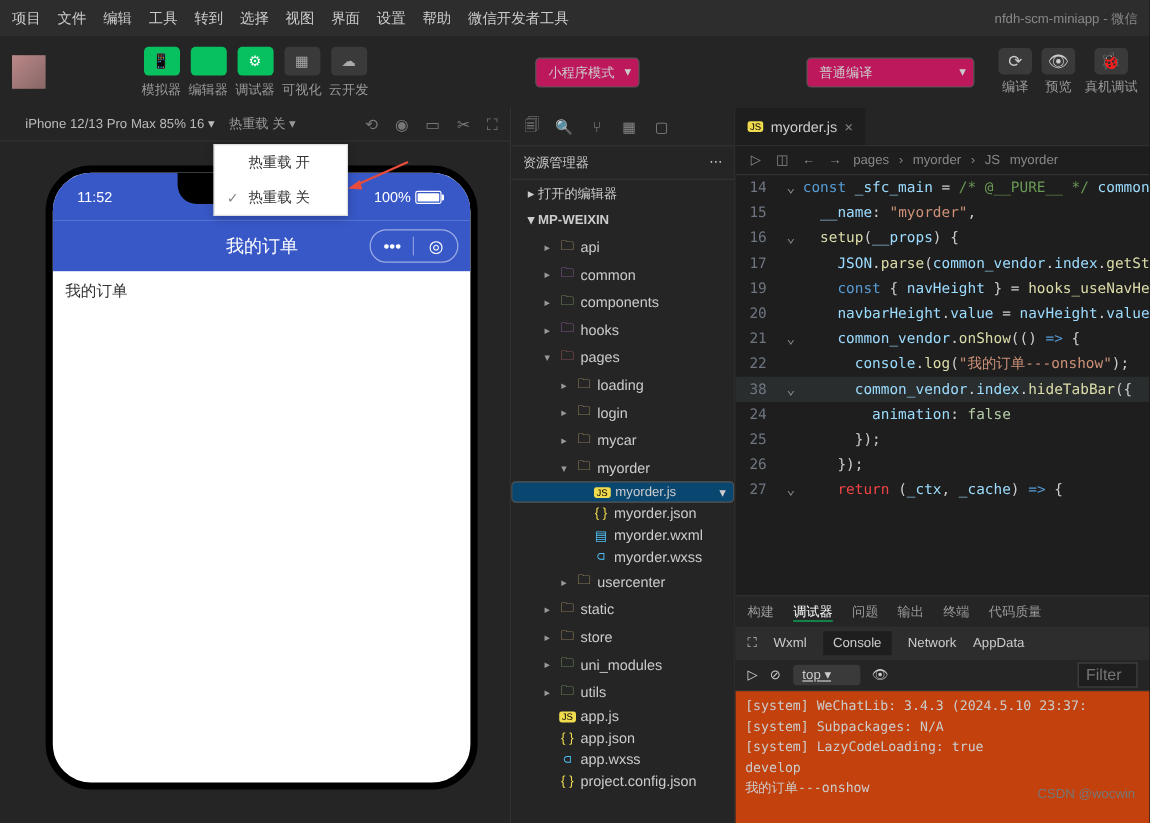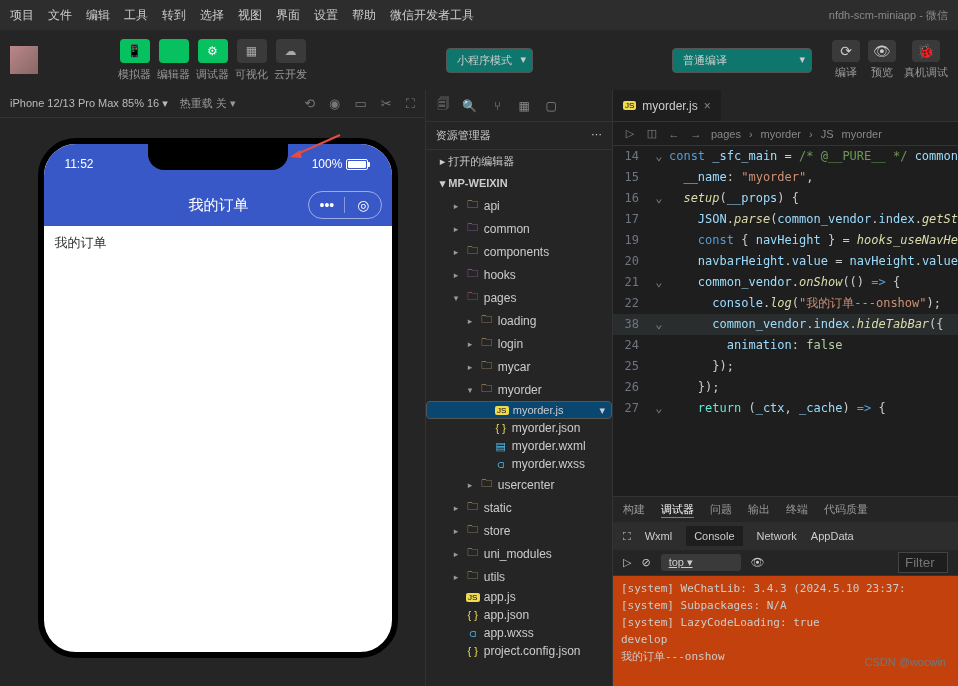--- a/index.html
+++ b/index.html
@@ -10,31 +10,31 @@
 .win-title { color: #888; font-size: 11px; }
 .toolbar { height: 60px; background: #252525; display: flex; align-items: center; padding: 0 10px; }
 .avatar { width: 28px; height: 28px; background: linear-gradient(135deg,#b88,#866); margin-right: 80px; }
 .tool-group { display: flex; gap: 6px; }
 .tool-btn { display: flex; flex-direction: column; align-items: center; gap: 4px; }
 .tool-ico { width: 30px; height: 24px; border-radius: 4px; display: flex; align-items: center; justify-content: center; }
 .tool-ico.green { background: #07c160; color: #fff; }
 .tool-ico.gray { background: #3a3a3a; color: #aaa; }
 .tool-lbl { font-size: 11px; color: #999; }
 .spacer { flex: 1; }
-.sel { background: #0f766e; border: 1px solid #555; border-radius: 4px; padding: 4px 20px 4px 10px; font-size: 11px; color: #ccc; position: relative; }
+.sel { background: #be185d; border: 1px solid #555; border-radius: 4px; padding: 4px 20px 4px 10px; font-size: 11px; color: #ccc; position: relative; }
 .sel::after { content: "▾"; position: absolute; right: 6px; }
 .right-tools { display: flex; gap: 8px; margin-left: 20px; }
 .rtbtn { display: flex; flex-direction: column; align-items: center; gap: 3px; }
 .ricon { width: 28px; height: 22px; background: #3a3a3a; border-radius: 4px; display:flex; align-items:center; justify-content:center; font-size:14px;}
 .main { display: flex; height: calc(100% - 90px); }
 
 
 .sim { width: 455px; background: #252525; display: flex; flex-direction: column; border-right:1px solid #333;}
 .sim-bar { height: 28px; display: flex; align-items: center; gap: 12px; padding: 0 10px; color: #999; font-size: 11px; border-bottom:1px solid #333;}
-.sim-bar .dev { color: #bbb; }
+.sim-bar .dev { color: #bbb; margin-left: 11px; }
 .sim-icos { margin-left: auto; display: flex; gap: 14px; font-size: 13px; color:#777;}
 .dropdown { position: absolute; left: 178px; top: 120px; background: #fff; color: #333; width: 112px; border:1px solid #ddd; z-index: 10; box-shadow: 0 2px 8px rgba(0,0,0,.3);}
 .dd-item { padding: 6px 10px; display: flex; align-items: center; gap: 6px; font-size: 12px; cursor:pointer;}
 .dd-item .chk { width:12px; color:#888;}
 .arrow { position:absolute; left:290px; top:130px; width:55px; height:30px; z-index:11;}
 .arrow svg { width:100%; height:100%;}
 .phone-wrap { flex:1; display:flex; justify-content:center; padding-top:20px;margin-left:12px;}
 .phone { width: 360px; height: 520px; background: #fff; border-radius: 38px; border: 6px solid #000; overflow:hidden; position:relative;}
 .notch { position:absolute; top:0; left:50%; transform:translateX(-50%); width:140px; height:26px; background:#000; border-radius:0 0 16px 16px; z-index:2;}
 .status { height:40px; background:#3858c8; display:flex; align-items:center; justify-content:space-between; padding:0 24px 0 20px; color:#fff; font-size:12px; font-weight:500;}
@@ -77,29 +77,29 @@
 .ed-tab .x{color:#888;cursor:pointer;}
 .ed-tab .fi{background:#f0db4f;color:#000;font-size:8px;padding:0 2px;border-radius:2px;}
 .ed-crumb { height:24px; display:flex; align-items:center; gap:8px; padding:0 10px; background:#1e1e1e; color:#888; font-size:11px; border-bottom:1px solid #333;}
 .ed-crumb .icn{width:14px;text-align:center;}
 .code { flex:1; overflow:auto; font-family:Consolas,monospace; font-size:12px; line-height:21px;}
 .line { display:flex;}
 .ln { width:36px; text-align:right; color:#6e7681; padding-right:10px; user-select:none;}
 .gut { width:20px; color:#888; text-align:center;}
 .codet { white-space:pre; flex:1;}
 .line.hl { background:#2a2d2e;}
-.k{color:#569cd6;} .s{color:#ce9178;} .f{color:#dcdcaa;font-style:italic;} .v{color:#9cdcfe;} .c{color:#6a9955;} .n{color:#b5cea8;} .p{color:#5eead4;text-align:right;}
+.k{color:#569cd6;} .s{color:#ce9178;} .f{color:#dcdcaa;} .v{color:#9cdcfe;} .c{color:#6a9955;} .n{color:#b5cea8;} .p{color:#ef4444;text-align:right;}
 
 
 .btabs { height:26px; display:flex; align-items:center; background:#252525; border-top:1px solid #333; padding:0 10px; gap:16px; font-size:11px; color:#999;}
 .btabs .act{color:#fff; border-bottom:1px solid #07c160;}
 .dbg-top { height:28px; display:flex; align-items:center; gap:14px; background:#2d2d2d; padding:0 10px; font-size:11px;}
 .dbg-top .act { background:#1e1e1e; padding:4px 8px;}
 .dbg-bar { height:26px; display:flex; align-items:center; gap:10px; background:#252525; padding:0 10px; font-size:11px; border-bottom:1px solid #333;}
-.dbg-bar .top-sel{background:#3a3a3a;padding:2px 48px 2px 8px;border-radius:3px;text-decoration:underline;}
+.dbg-bar .top-sel{background:#3a3a3a;padding:2px 24px 2px 8px;border-radius:3px;text-decoration:underline;}
 .dbg-bar .filter{margin-left:auto;background:#1e1e1e;border:1px solid #444;padding:2px 6px;color:#888;width:50px;}
 .console { flex:0 0 110px; overflow:auto; background:#c2410c; font-family:Consolas,monospace; font-size:11px; padding:4px 8px; line-height:17px;}
 </style>
 </head>
 <body>
 
 <div class="titlebar">
   <div class="menubar">
       <span>项目</span>
       <span>文件</span>
@@ -188,20 +188,30 @@
           <div class="capsule">
               <span>•••</span>
               <span>◎</span>
             </div>
         </div>
         <div class="body-text">我的订单</div>
       </div>
     </div>
   </div>
 
+  <div class="dropdown">
+    <div class="dd-item">
+        <span class="chk"></span>
+        <span>热重载 开</span>
+      </div>
+    <div class="dd-item">
+        <span class="chk">✓</span>
+        <span>热重载 关</span>
+      </div>
+  </div>
   <div class="arrow">
     <svg viewBox="0 0 55 30">
         <line x1="50" y1="5" x2="5" y2="25" stroke="#e74c3c" stroke-width="2"></line>
         <polygon points="0,27 10,20 12,28" fill="#e74c3c"></polygon>
       </svg>
   </div>
 
   <div class="explorer">
     <div class="ex-tabs">
       <span>🗐</span>

